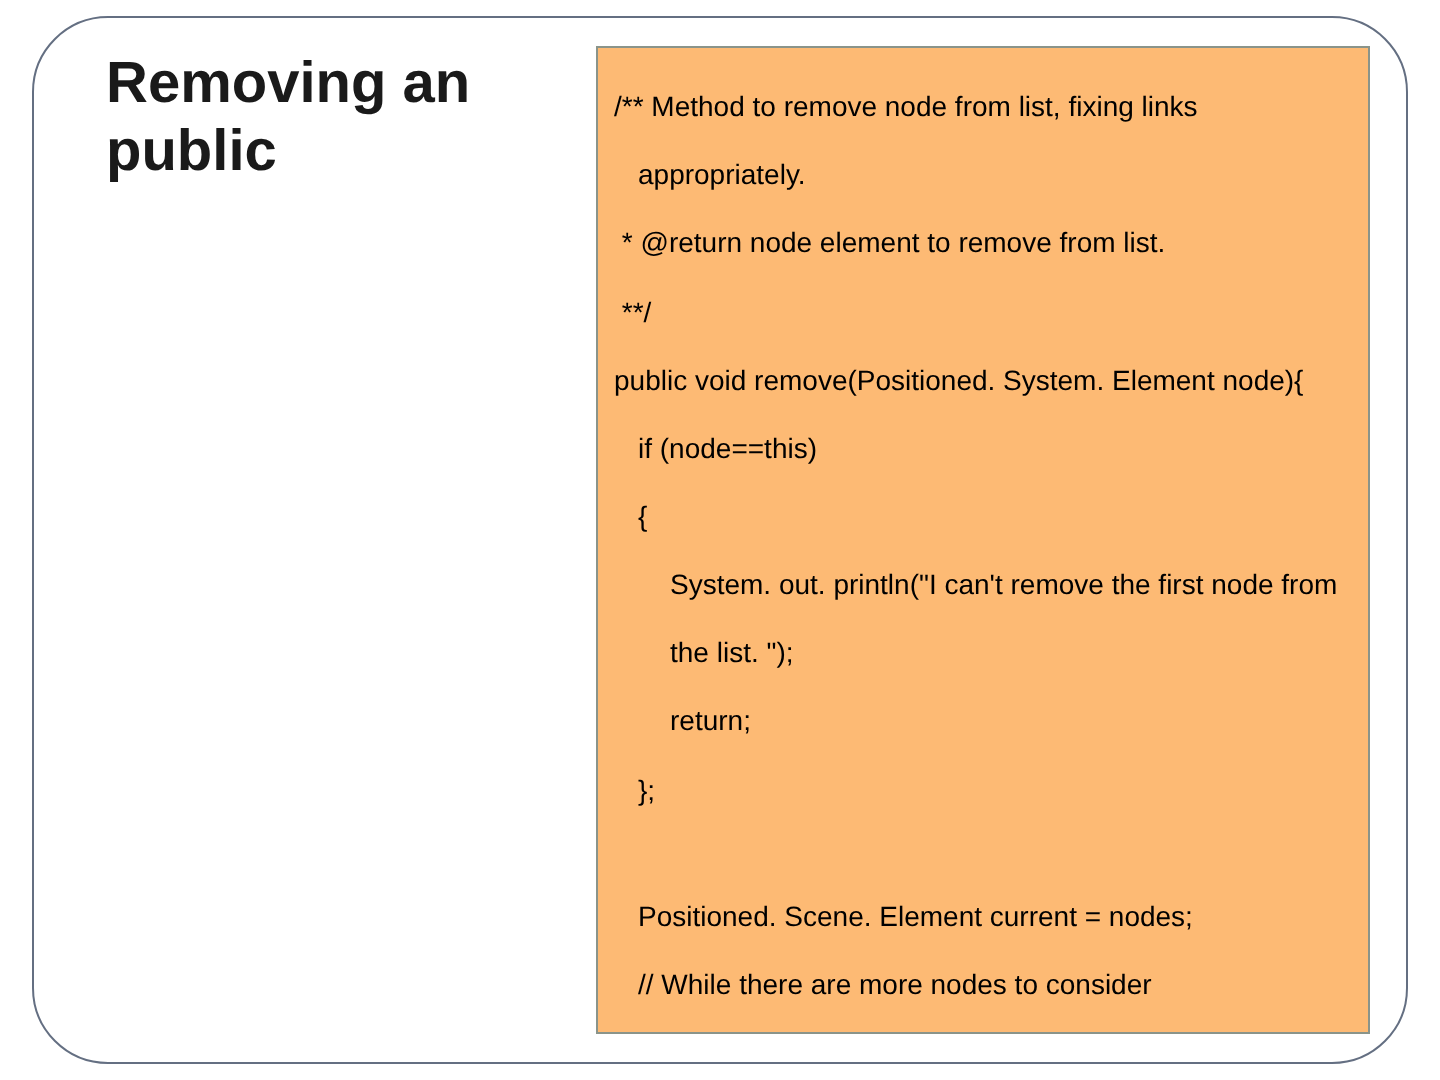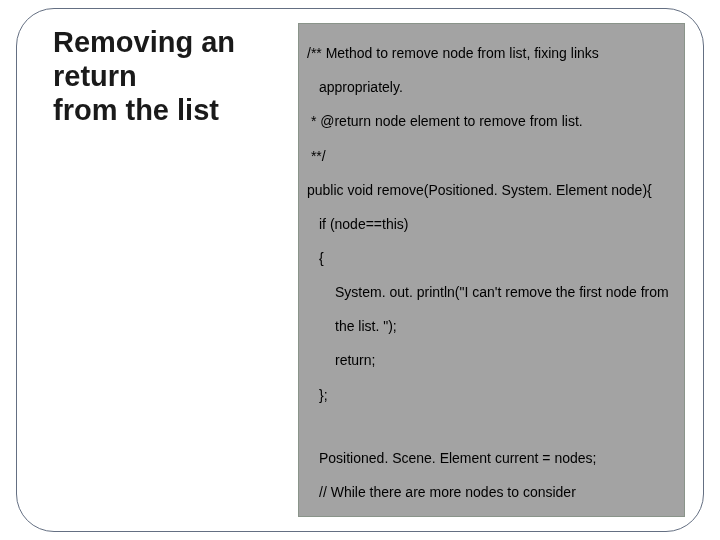--- a/index.html
+++ b/index.html
@@ -40,21 +40,21 @@
     color: #1a1a1a;
     line-height: 1.18;
     padding-top: 2px;
     padding-left: 18px;
     max-width: 245px;
     word-wrap: break-word;
     font-family: Verdana, Arial, sans-serif;
   }
   .codebox {
     flex: 1;
-    background: #a3a3a3;
+    background: #fdba74;
     border: 1px solid #8a948a;
     padding: 4px 8px 0 8px;
     box-sizing: border-box;
     height: 100%;
     overflow: hidden;
   }
   .code {
     font-family: Arial, Helvetica, sans-serif;
     font-size: 14px;
     color: #000;
@@ -68,22 +68,21 @@
 </style>
 </head>
 <body>
 
 <div class="slide">
   <div class="frame">
     <div class="content">
 
       <div class="title">
         <span class="blk">Removing an</span>
-        <span class="blk">return</span>
-        <span class="blk">from the list</span>
+        <span class="blk">public</span>
       </div>
 
       <div class="codebox">
         <div class="code">
 <span class="blk">/** Method to remove node from list, fixing links</span>
 <span class="ind1">appropriately.</span>
 <span class="blk"> * @return node element to remove from list.</span>
 <span class="blk"> **/</span>
 <span class="blk">public void remove(Positioned. System. Element node){</span>
 <span class="ind1">if (node==this)</span>

